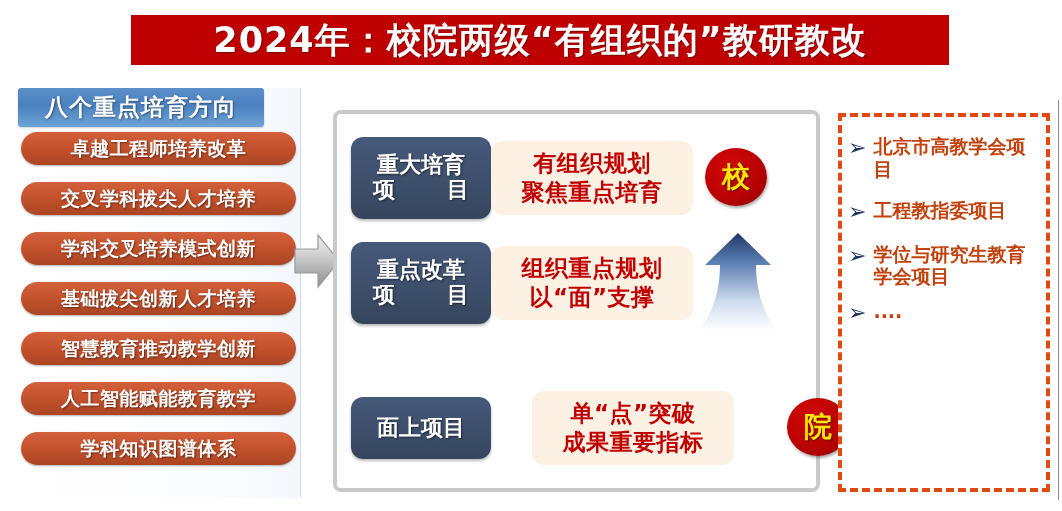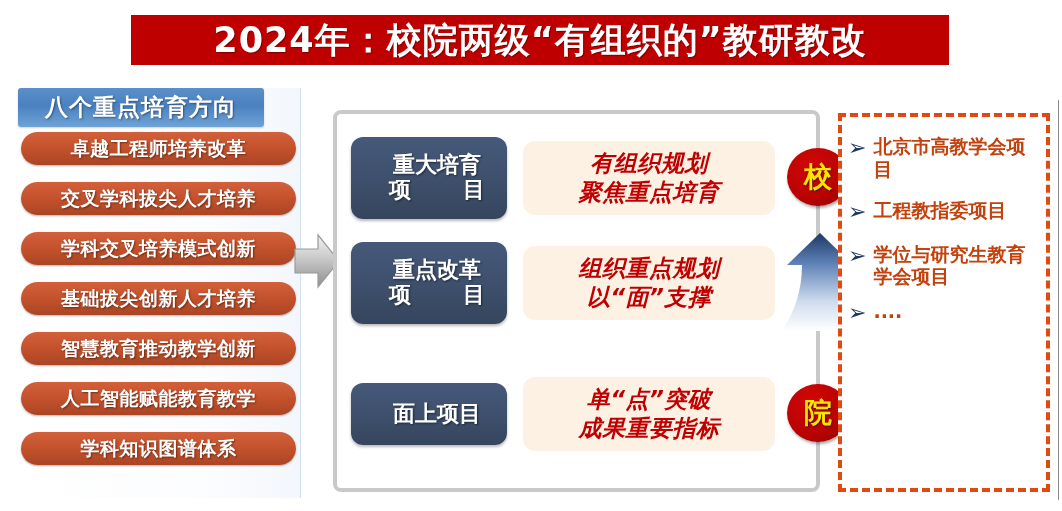--- a/index.html
+++ b/index.html
@@ -118,63 +118,60 @@
   .row {
     position: absolute;
     left: 14px;
     width: 460px;
     height: 100px;
     display: flex;
     align-items: center;
   }
   .row-1 { top: 14px; }
   .row-2 { top: 119px; }
-  .row-3 { top: 250px; }
+  .row-3 { top: 264px; gap: 41px; }
 
   .row-tag {
     width: 140px;
     min-height: 82px;
     background: linear-gradient(to bottom, #46597a 0%, #3d4f6b 55%, #36455d 100%);
     border-radius: 12px;
     display: flex;
     flex-direction: column;
     align-items: center;
     justify-content: center;
     box-shadow: 0 2px 3px rgba(0,0,0,0.28);
     flex: none;
-    padding-left: 16px;
   }
   .row-tag.single { min-height: 62px; }
   .row-tag-line {
     color: #ffffff;
     font-size: 22px;
     font-weight: bold;
     line-height: 1.12;
     white-space: nowrap;
     text-shadow: 1px 1px 2px rgba(0,0,0,0.5);
   }
   .row-tag-line.spread {
     display: flex;
     width: 96px;
     justify-content: space-between;
   }
 
   .row-desc {
-    margin-left: 16px;
-    width: 252px;
+    width: 202px;
     background: #fdf1e4;
     border-radius: 12px;
     padding: 8px 6px;
     box-sizing: border-box;
     display: flex;
     flex-direction: column;
     align-items: center;
     justify-content: center;
     flex: none;
-    font-style: italic;
   }
   .row-desc-line {
     color: #c00000;
     font-size: 23px;
     font-weight: bold;
     line-height: 1.28;
     white-space: nowrap;
     letter-spacing: 0.5px;
   }
 

